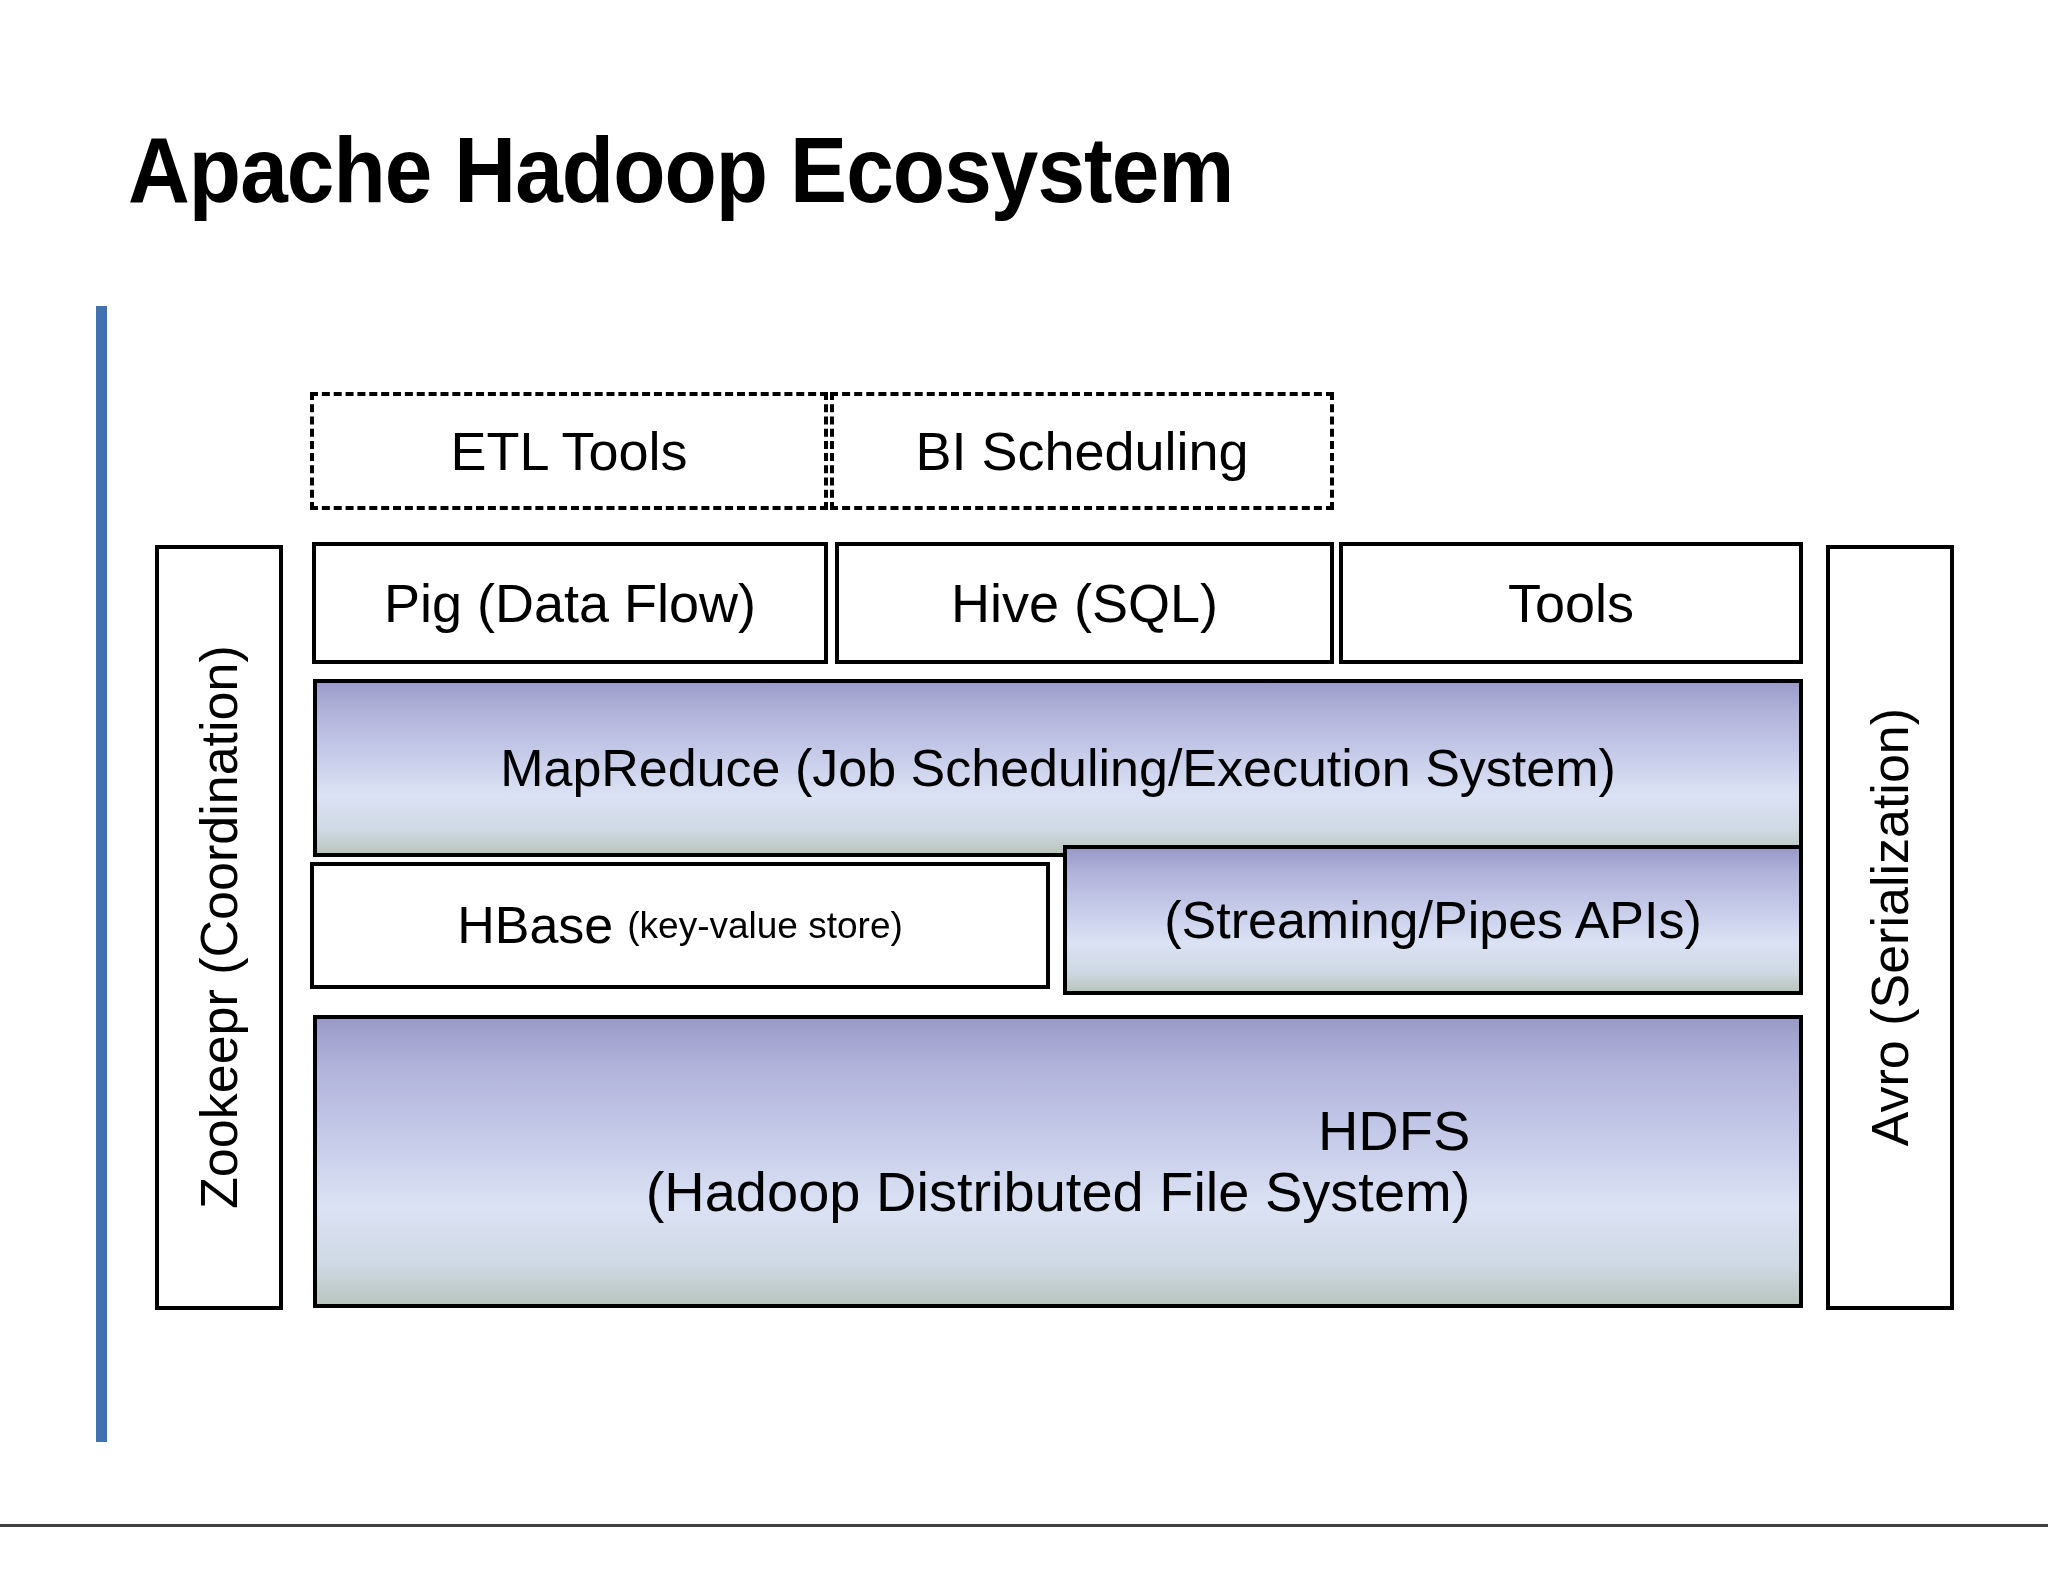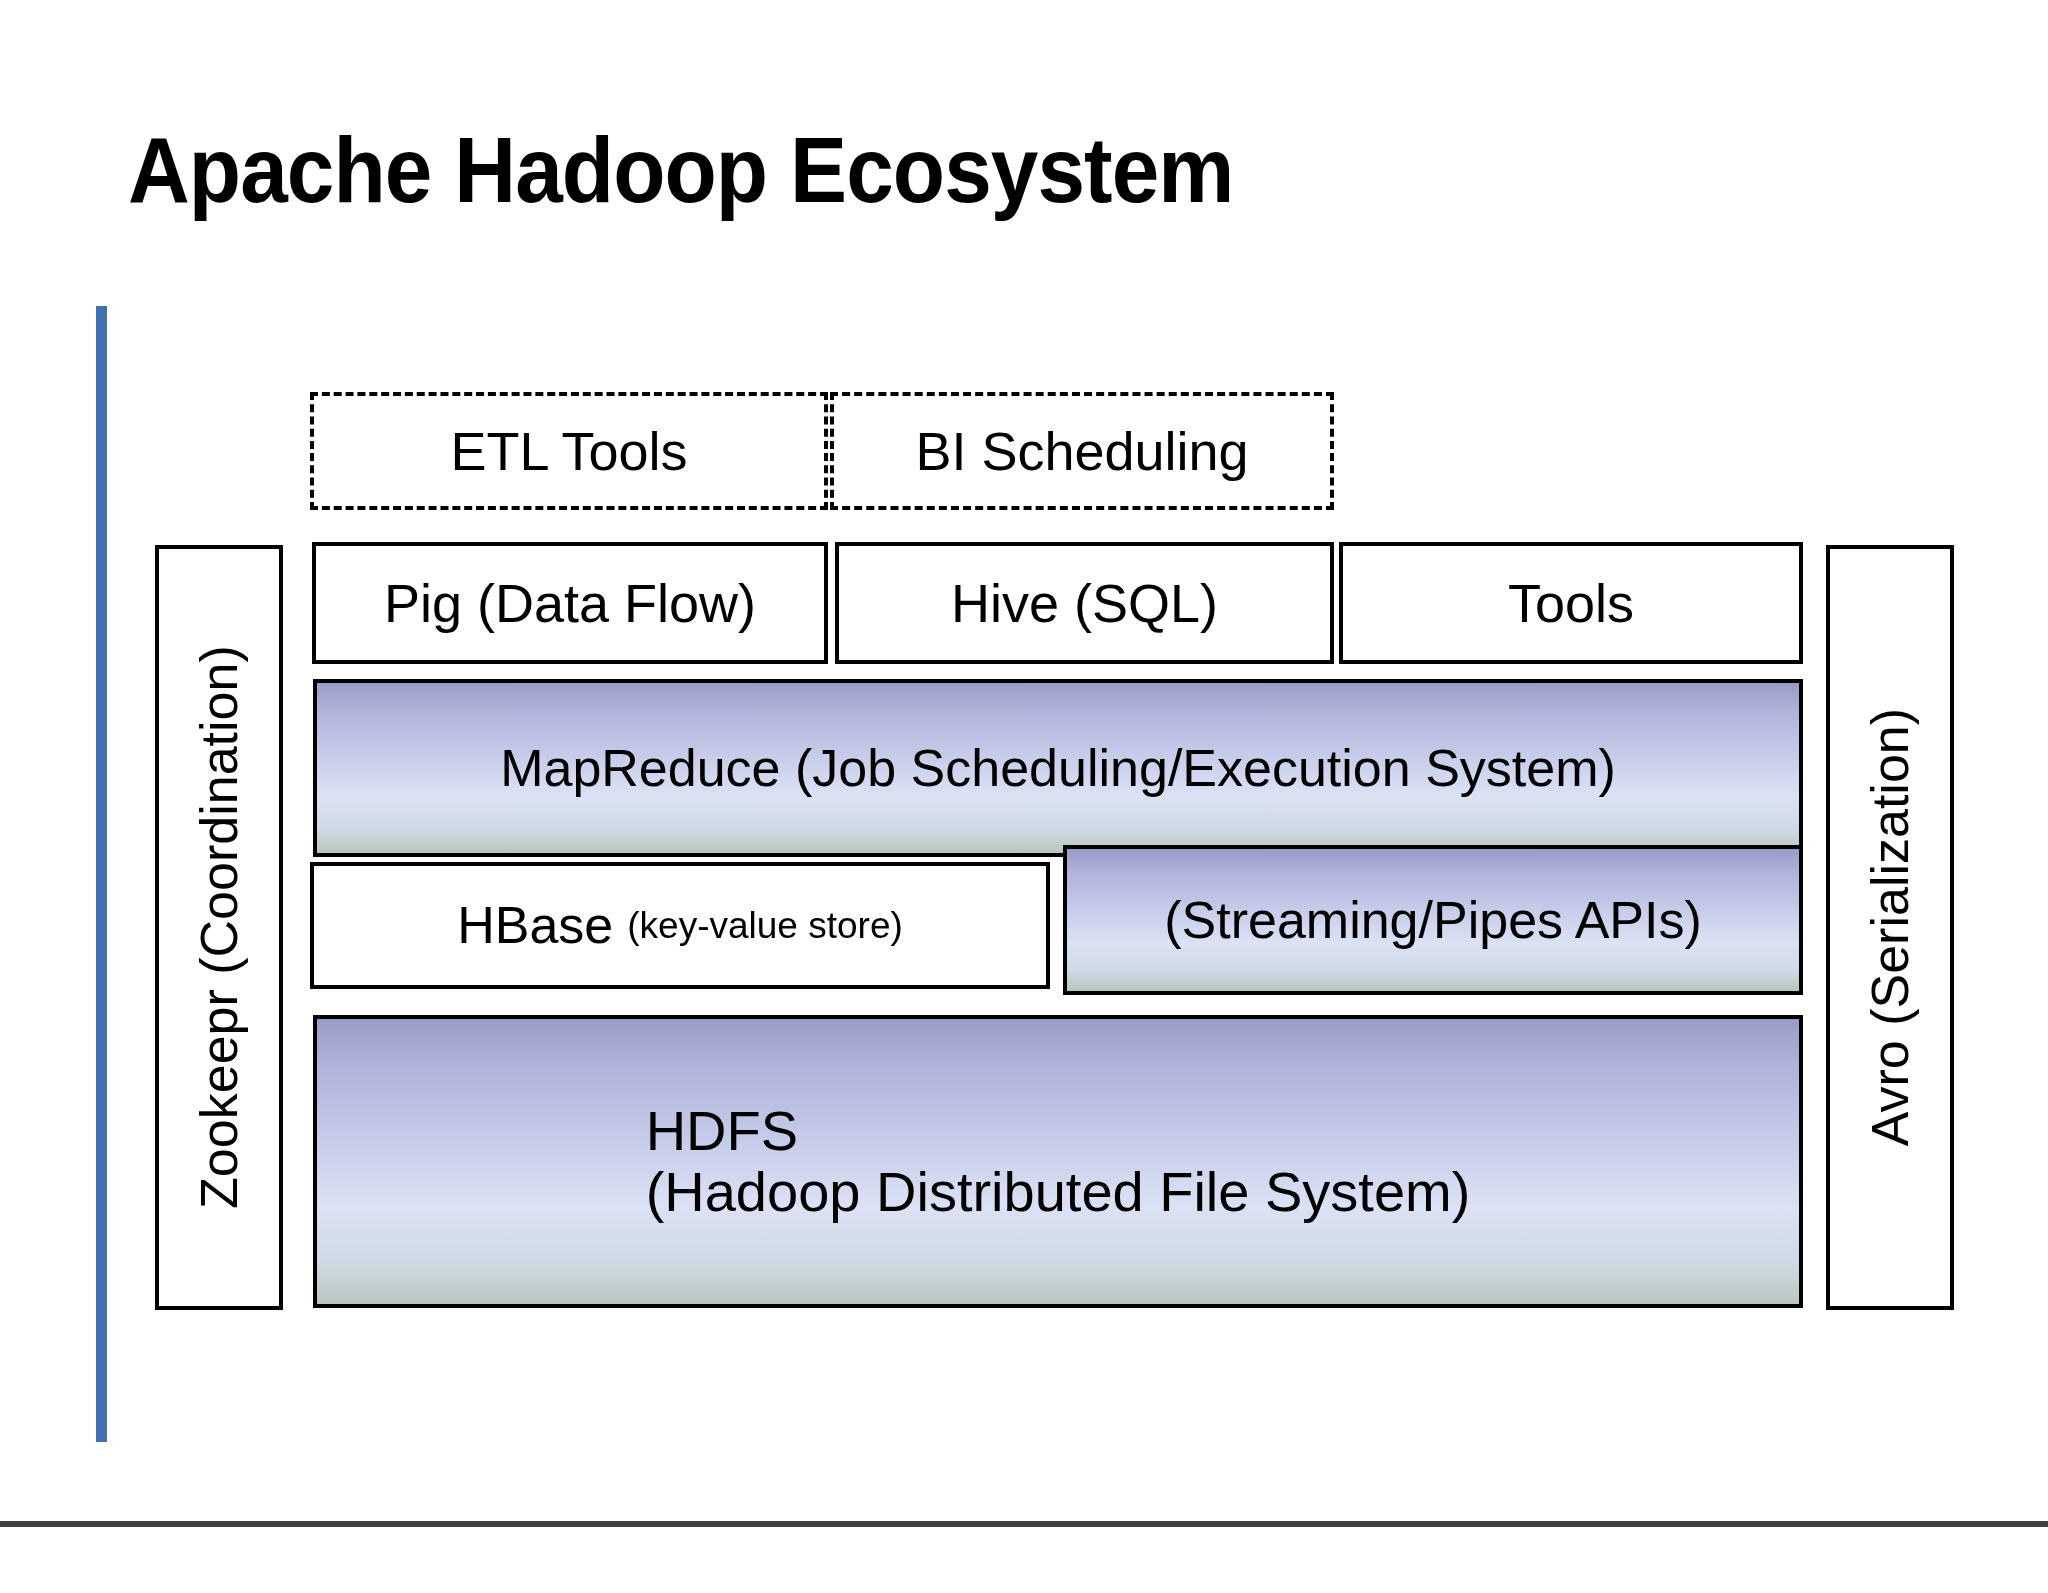--- a/index.html
+++ b/index.html
@@ -15,21 +15,21 @@
     overflow: hidden;
   }
 
   
   #slide {
     position: absolute;
     left: 0; top: 0;
     width: 2048px;
     height: 1527px;
     background: #ffffff;
-    border-bottom: 6px solid #404040;
+    border-bottom: 3px solid #404040;
     box-sizing: border-box;
   }
 
   
   #slide-title {
     position: absolute;
     left: 128px;
     top: 118px;
     font-size: 92px;
     font-weight: bold;
@@ -60,21 +60,21 @@
     height: 1440px;
   }
 
   .box {
     position: absolute;
     box-sizing: border-box;
     display: flex;
     align-items: center;
     justify-content: center;
     color: #000000;
-    text-align: left;
+    text-align: right;
     line-height: 1.08;
   }
 
   .dashed-box {
     border: 4px dashed #000000;
     background: #ffffff;
     font-size: 54px;
   }
 
   .solid-box {

